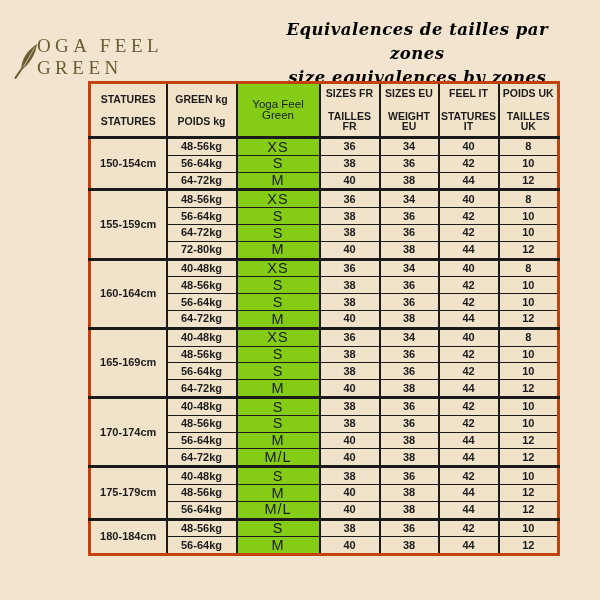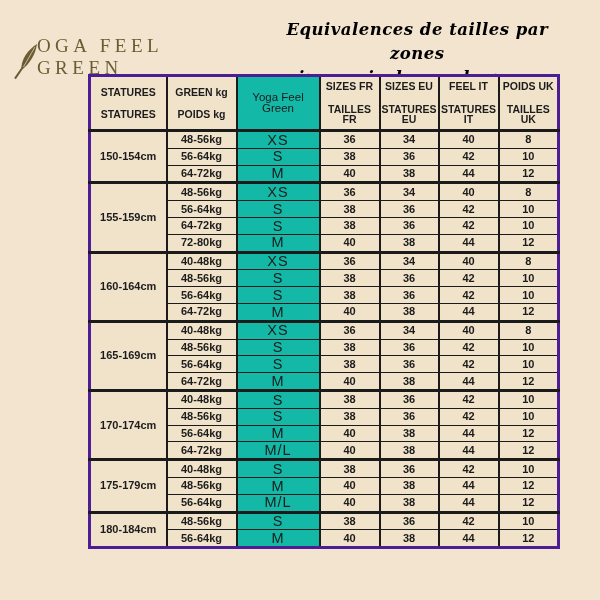--- a/index.html
+++ b/index.html
@@ -52,25 +52,25 @@
     color: #000000;
     line-height: 1.45;
     margin-top: 4px;
     margin-right: 6px;
     letter-spacing: 0.5px;
   }
   
   table.size-table {
     position: absolute;
     left: 88px;
-    top: 74px;
+    top: 81px;
     width: 470px;
     border-collapse: collapse;
     table-layout: fixed;
-    border: 3px solid #4c1d95;
+    border: 3px solid #c2410c;
   }
   .size-table th, .size-table td {
     border: 1.5px solid #1b1b1b;
     border-left-width: 2px;
     border-right-width: 2px;
     text-align: center;
     vertical-align: middle;
     padding: 0;
     color: #1c1c1c;
     background: #f1e2ca;
@@ -83,21 +83,21 @@
     border-bottom-width: 3px;
     line-height: 1;
   }
   .size-table thead th .hl {
     display: block;
   }
   .size-table thead th .hl + .hl {
     margin-top: 12px;
   }
   th.brand-col, td.brand-col {
-    background: #14b8a6;
+    background: #84cc16;
   }
   .size-table thead th.brand-col {
     font-weight: 400;
     font-size: 11.5px;
   }
   .size-table tbody td {
     height: 15.8px;
     font-size: 11px;
     font-weight: bold;
     line-height: 1;
@@ -158,21 +158,21 @@
         </th>
         <th class="brand-col">
           <span class="hl">Yoga Feel Green</span>
         </th>
         <th>
           <span class="hl">SIZES FR</span>
           <span class="hl">TAILLES FR</span>
         </th>
         <th>
           <span class="hl">SIZES EU</span>
-          <span class="hl">STATURES EU</span>
+          <span class="hl">WEIGHT EU</span>
         </th>
         <th>
           <span class="hl">FEEL IT</span>
           <span class="hl">STATURES IT</span>
         </th>
         <th>
           <span class="hl">POIDS UK</span>
           <span class="hl">TAILLES UK</span>
         </th>
       </tr>

